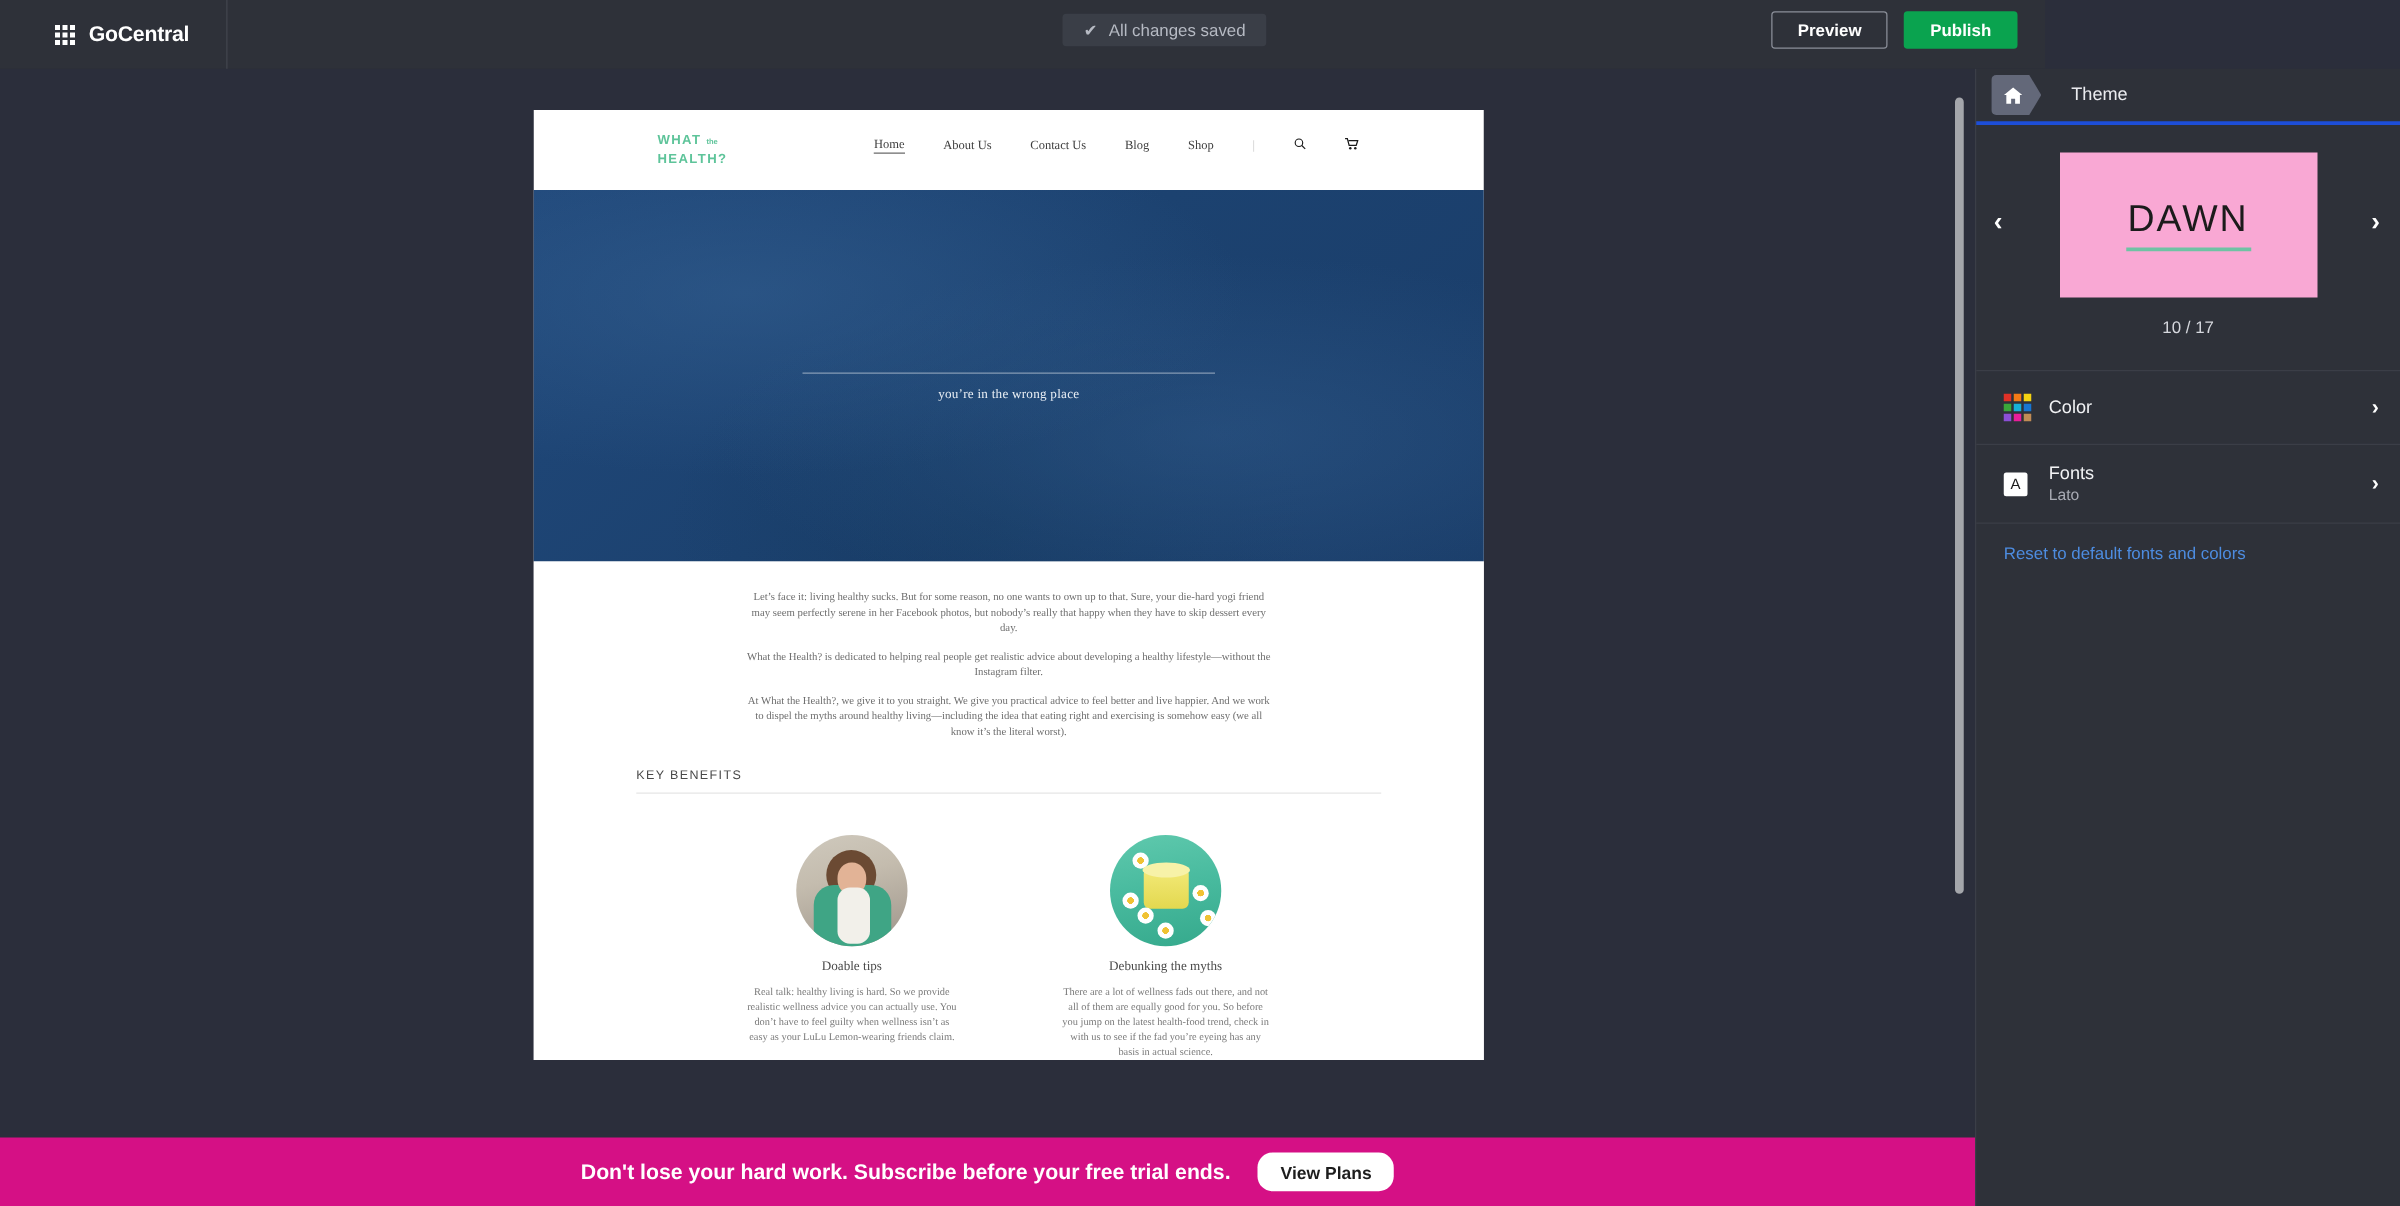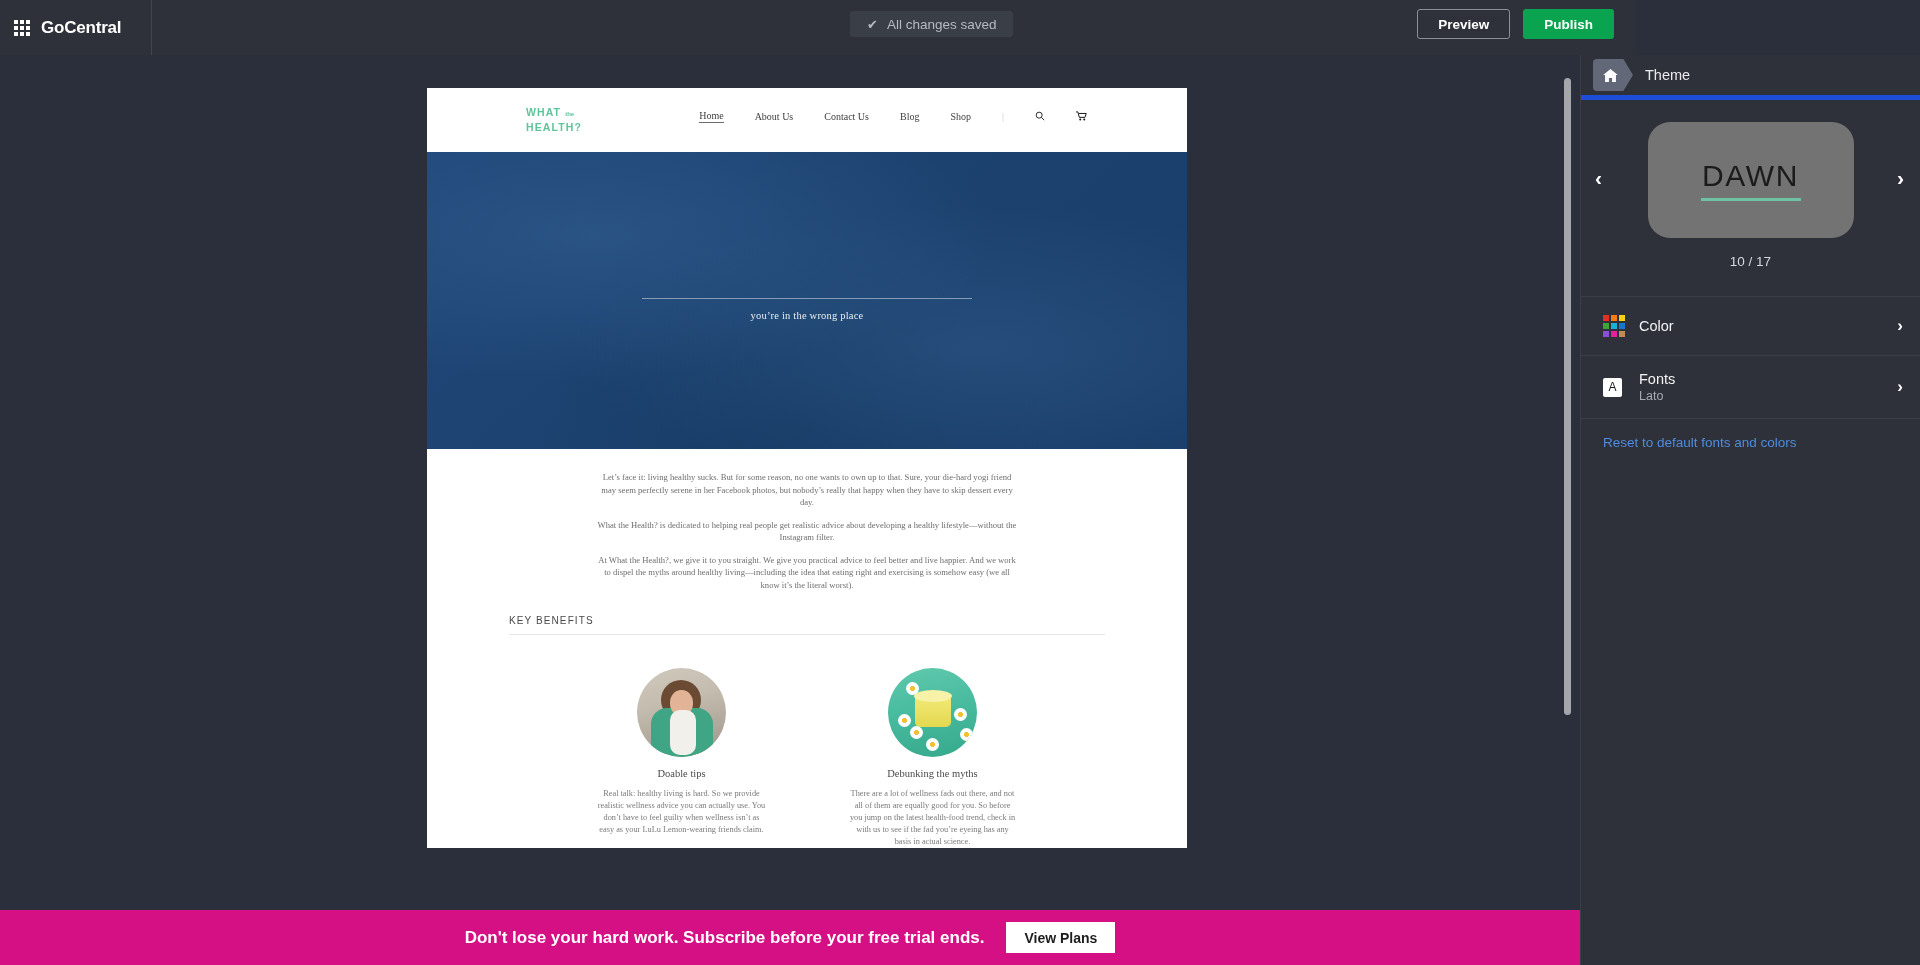--- a/index.html
+++ b/index.html
@@ -8,20 +8,21 @@
     width: 1920px; height: 965px;
     font-family: "Liberation Sans", sans-serif;
     background: #2b2e3b; overflow: hidden;
   }
 
   
   .topbar {
     position: absolute; top: 0; left: 0; width: 1636px; height: 55px;
     background: #2e3139; display: flex; align-items: center;
     z-index: 40;
+    padding-left: 30px;
   }
   .brand-zone {
     width: 152px; height: 55px; display: flex; align-items: center;
     padding-left: 14px; border-right: 1px solid #42454e; gap: 11px;
   }
   .waffle { display: grid; grid-template-columns: repeat(3, 4px);
     grid-template-rows: repeat(3, 4px); gap: 2px; cursor: pointer; }
   .waffle i { display: block; width: 4px; height: 4px; background: #ffffff; }
   .brand-name { color: #ffffff; font-size: 17px; font-weight: bold; letter-spacing: -0.2px; }
 
@@ -166,38 +167,37 @@
     position: absolute; right: 9px; top: 23px; width: 7px; height: 637px;
     background: #a4a6ab; border-radius: 4px; cursor: pointer;
   }
 
   
   .panel {
     position: absolute; top: 55px; right: 0; width: 340px; height: 910px;
     background: #2e3139; border-left: 1px solid #3b3e47;
   }
   .panel-head {
-    height: 45px; display: flex; align-items: center; gap: 12px; padding-left: 12px;
-    border-bottom: 5px solid #1d4ed8;
+    height: 45px; display: flex; align-items: center; gap: 24px; padding-left: 12px;
+    border-bottom: 3px solid #1d4ed8;
   }
   .home-chip {
     width: 40px; height: 32px; background: #636879; position: relative;
     border-radius: 4px 0 0 4px; display: flex; align-items: center; justify-content: center;
     clip-path: polygon(0 0, 76% 0, 100% 50%, 76% 100%, 0 100%);
     cursor: pointer;
   }
   .home-chip svg { margin-left: -5px; }
   .panel-head .ptitle { color: #e9eaee; font-size: 14.5px; }
 
   .theme-area { padding: 22px 0 0; position: relative; }
   .theme-card {
-    width: 206px; height: 116px; background: #737373; margin: 0 auto;
+    width: 206px; height: 116px; background: #f9a8d4; margin: 0 auto;
     display: flex; flex-direction: column; align-items: center; justify-content: center;
     cursor: pointer;
-    border-radius: 22px;
   }
   .theme-word {
     font-size: 30px; color: #1b1b1b; letter-spacing: 1.6px;
     font-family: "Liberation Sans", sans-serif; font-weight: normal;
   }
   .theme-underline { width: 100px; height: 3px; background: #6fc2a4; margin-top: 5px; }
   .arrow-l, .arrow-r {
     position: absolute; top: 66px; color: #ffffff; font-size: 21px; cursor: pointer;
     user-select: none; font-weight: bold;
   }
@@ -233,21 +233,21 @@
 
   
   .banner {
     position: absolute; left: 0; bottom: 0; width: 1580px; height: 55px;
     background: rgba(228, 14, 140, .92);
     display: flex; align-items: center; justify-content: center; gap: 22px;
     z-index: 30;
   }
   .banner-txt { color: #ffffff; font-size: 17px; font-weight: bold; }
   .banner-btn {
-    background: #ffffff; color: #1d1d1d; border: none; border-radius: 0;
+    background: #ffffff; color: #1d1d1d; border: none; border-radius: 12px;
     height: 31px; padding: 0 18px; font-size: 14px; font-weight: bold; cursor: pointer;
     font-family: "Liberation Sans", sans-serif;
   }
 </style>
 </head>
 <body>
 
 <div class="topbar">
   <div class="brand-zone">
     <div class="waffle">

